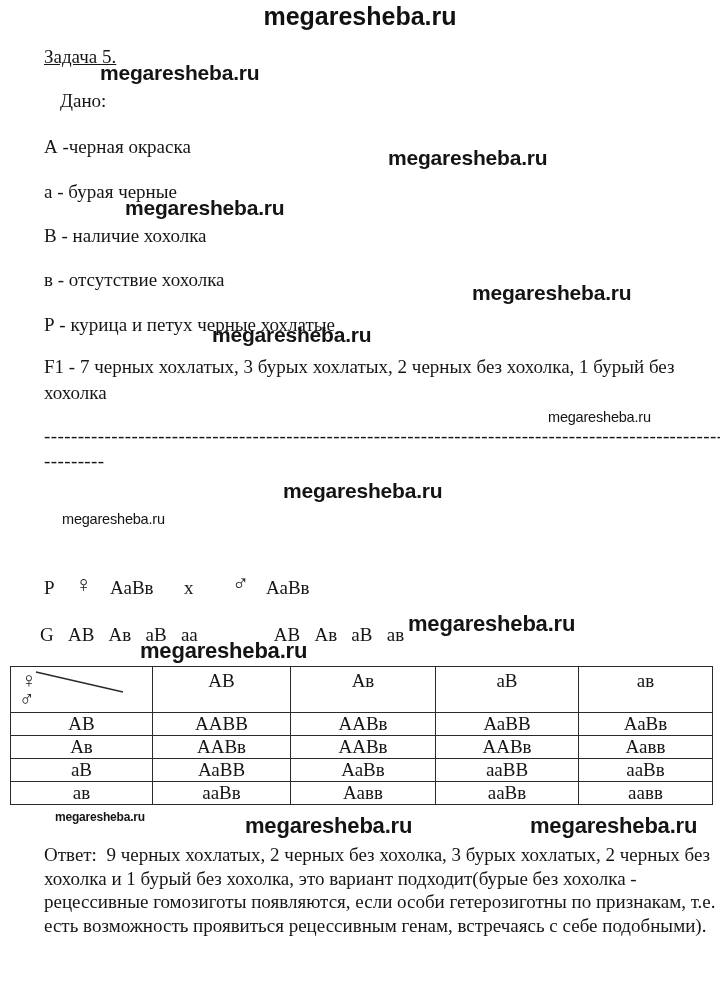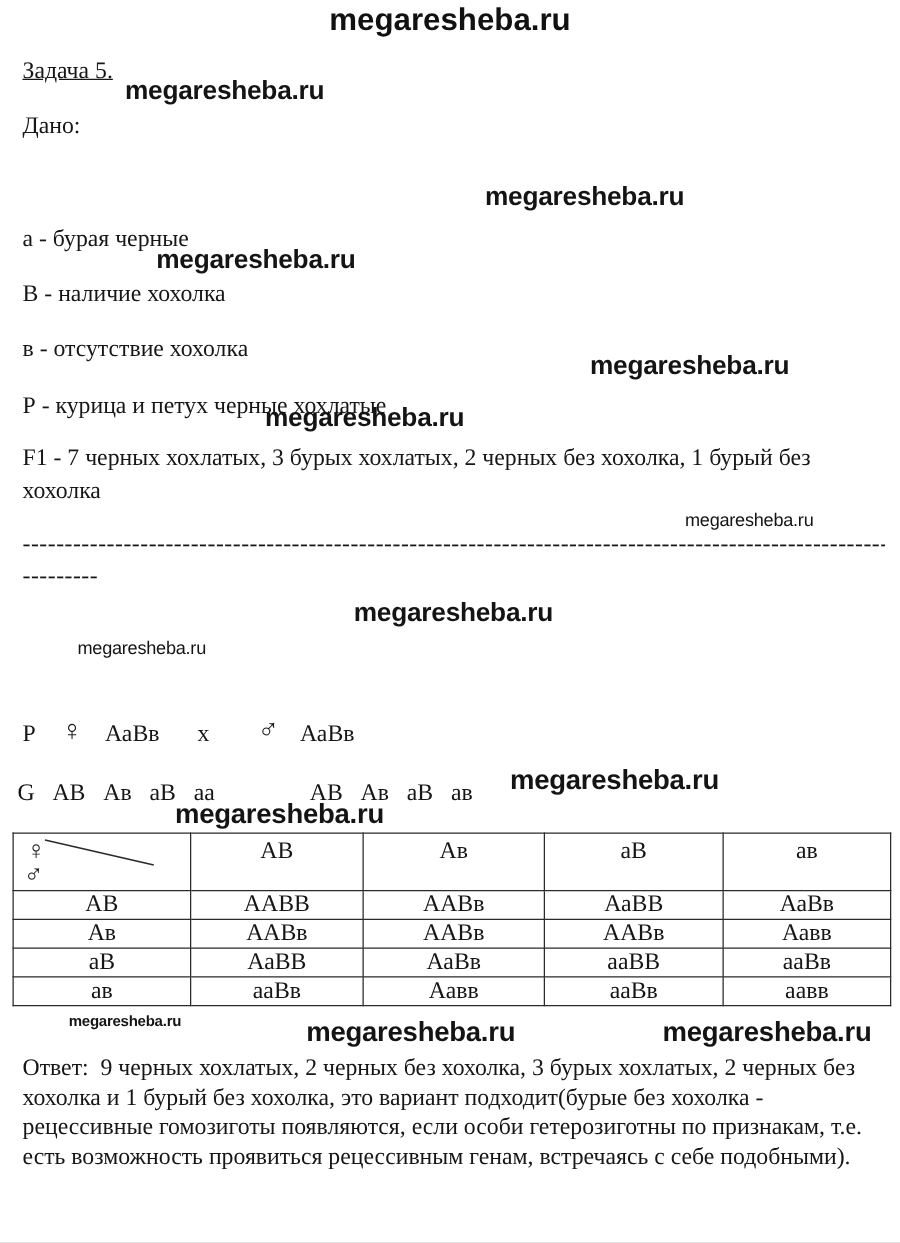--- a/index.html
+++ b/index.html
@@ -12,20 +12,21 @@
     color:#161616;
     font-family:"Liberation Serif","DejaVu Serif",serif;
     overflow:hidden;
   }
   .t{
     position:absolute;
     font-size:19px;
     line-height:1.25;
     color:#161616;
     white-space:nowrap;
+    margin-left:26px;
   }
   .para{white-space:pre-wrap;line-height:26px;}
   .center-banner{
     position:absolute;left:0;right:0;text-align:center;
     font-family:"Liberation Sans","DejaVu Sans",sans-serif;
     font-weight:bold;font-size:25px;color:#111;
   }
   .underl{text-decoration:underline;}
   .wm{
     position:absolute;
@@ -61,22 +62,23 @@
 </head>
 <body>
 
 <div class="page">
 
   <div class="center-banner" style="top:2px">megaresheba.ru</div>
 
   <div class="t underl" style="left:18px;top:45px">Задача 5.</div>
   <div class="wm wm-lg" style="left:100px;top:61px">megaresheba.ru</div>
 
-  <div class="t" style="left:18px;top:89px">Дано:</div>
+  <div class="t" style="left:34px;top:89px">Дано:</div>
 
+  <div class="t" style="left:18px;top:135px">А -черная окраска</div>
   <div class="wm wm-lg" style="left:388px;top:146px">megaresheba.ru</div>
 
   <div class="t" style="left:18px;top:180px">а - бурая черные</div>
   <div class="wm wm-lg" style="left:125px;top:196px">megaresheba.ru</div>
 
   <div class="t" style="left:18px;top:268px">в - отсутствие хохолка</div>
 
   <div class="t" style="left:18px;top:224px">В - наличие хохолка</div>
   <div class="wm wm-lg" style="left:472px;top:281px">megaresheba.ru</div>
 

